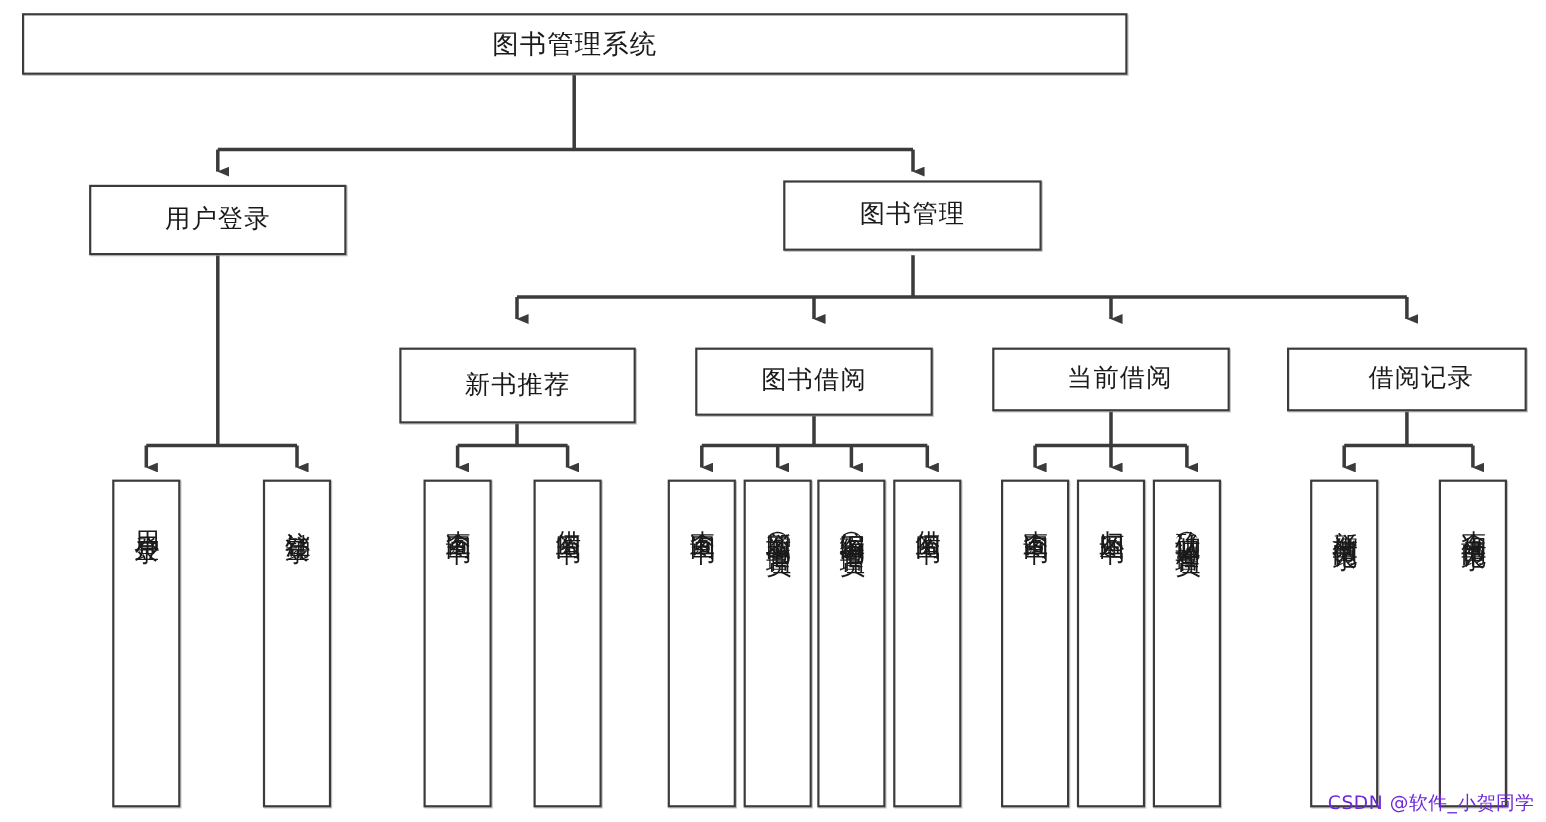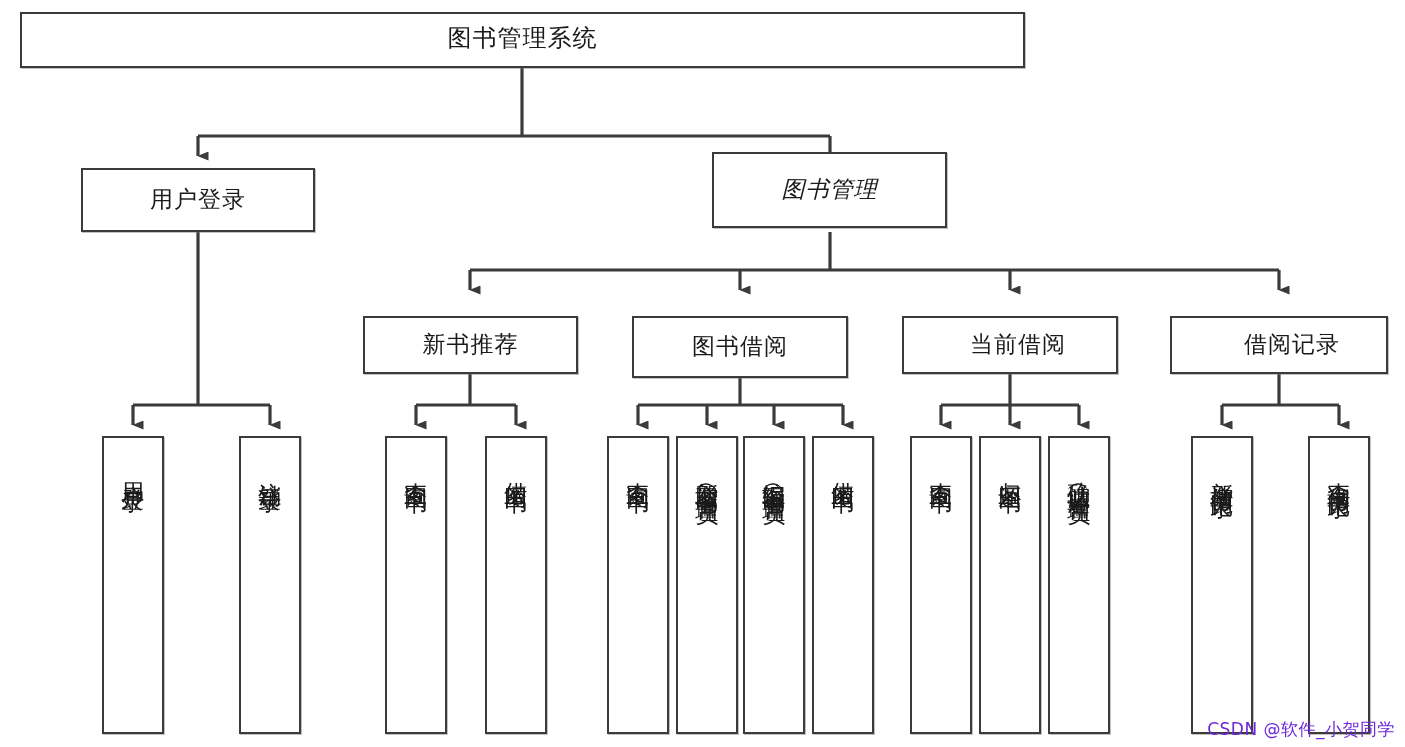--- a/index.html
+++ b/index.html
@@ -38,21 +38,20 @@
     color: #1a1a1a;
   }
   .node-h {
     font-size: 23px;
     letter-spacing: 1px;
     line-height: 1.2;
     white-space: nowrap;
   }
   .node.root .node-h {
     font-size: 24px;
-    font-family: Liberation Mono, monospace;
   }
   .node.leaf {
     align-items: flex-start;
     justify-content: center;
     padding-top: 26px;
   }
   .node-v {
     writing-mode: vertical-rl;
     text-orientation: upright;
     font-size: 23px;
@@ -126,25 +125,25 @@
     </g>
   </svg>
 
   <div class="node root" style="left:20px; top:12px; width:1005px; height:56px;">
     <span class="node-h">图书管理系统</span>
   </div>
 
   <div class="node" style="left:81px; top:168px; width:234px; height:64px;">
     <span class="node-h">用户登录</span>
   </div>
-  <div class="node" style="left:712px; top:152px; width:235px; height:76px;font-style:italic;">
+  <div class="node" style="left:712px; top:164px; width:235px; height:64px;">
     <span class="node-h">图书管理</span>
   </div>
 
-  <div class="node" style="left:363px; top:316px; width:215px; height:58px;">
+  <div class="node" style="left:363px; top:316px; width:215px; height:69px;">
     <span class="node-h">新书推荐</span>
   </div>
   <div class="node" style="left:632px; top:316px; width:216px; height:62px;">
     <span class="node-h">图书借阅</span>
   </div>
   <div class="node" style="left:902px; top:316px; width:216px; height:58px;padding-left:16px;">
     <span class="node-h">当前借阅</span>
   </div>
   <div class="node" style="left:1170px; top:316px; width:218px; height:58px;padding-left:26px;">
     <span class="node-h">借阅记录</span>

